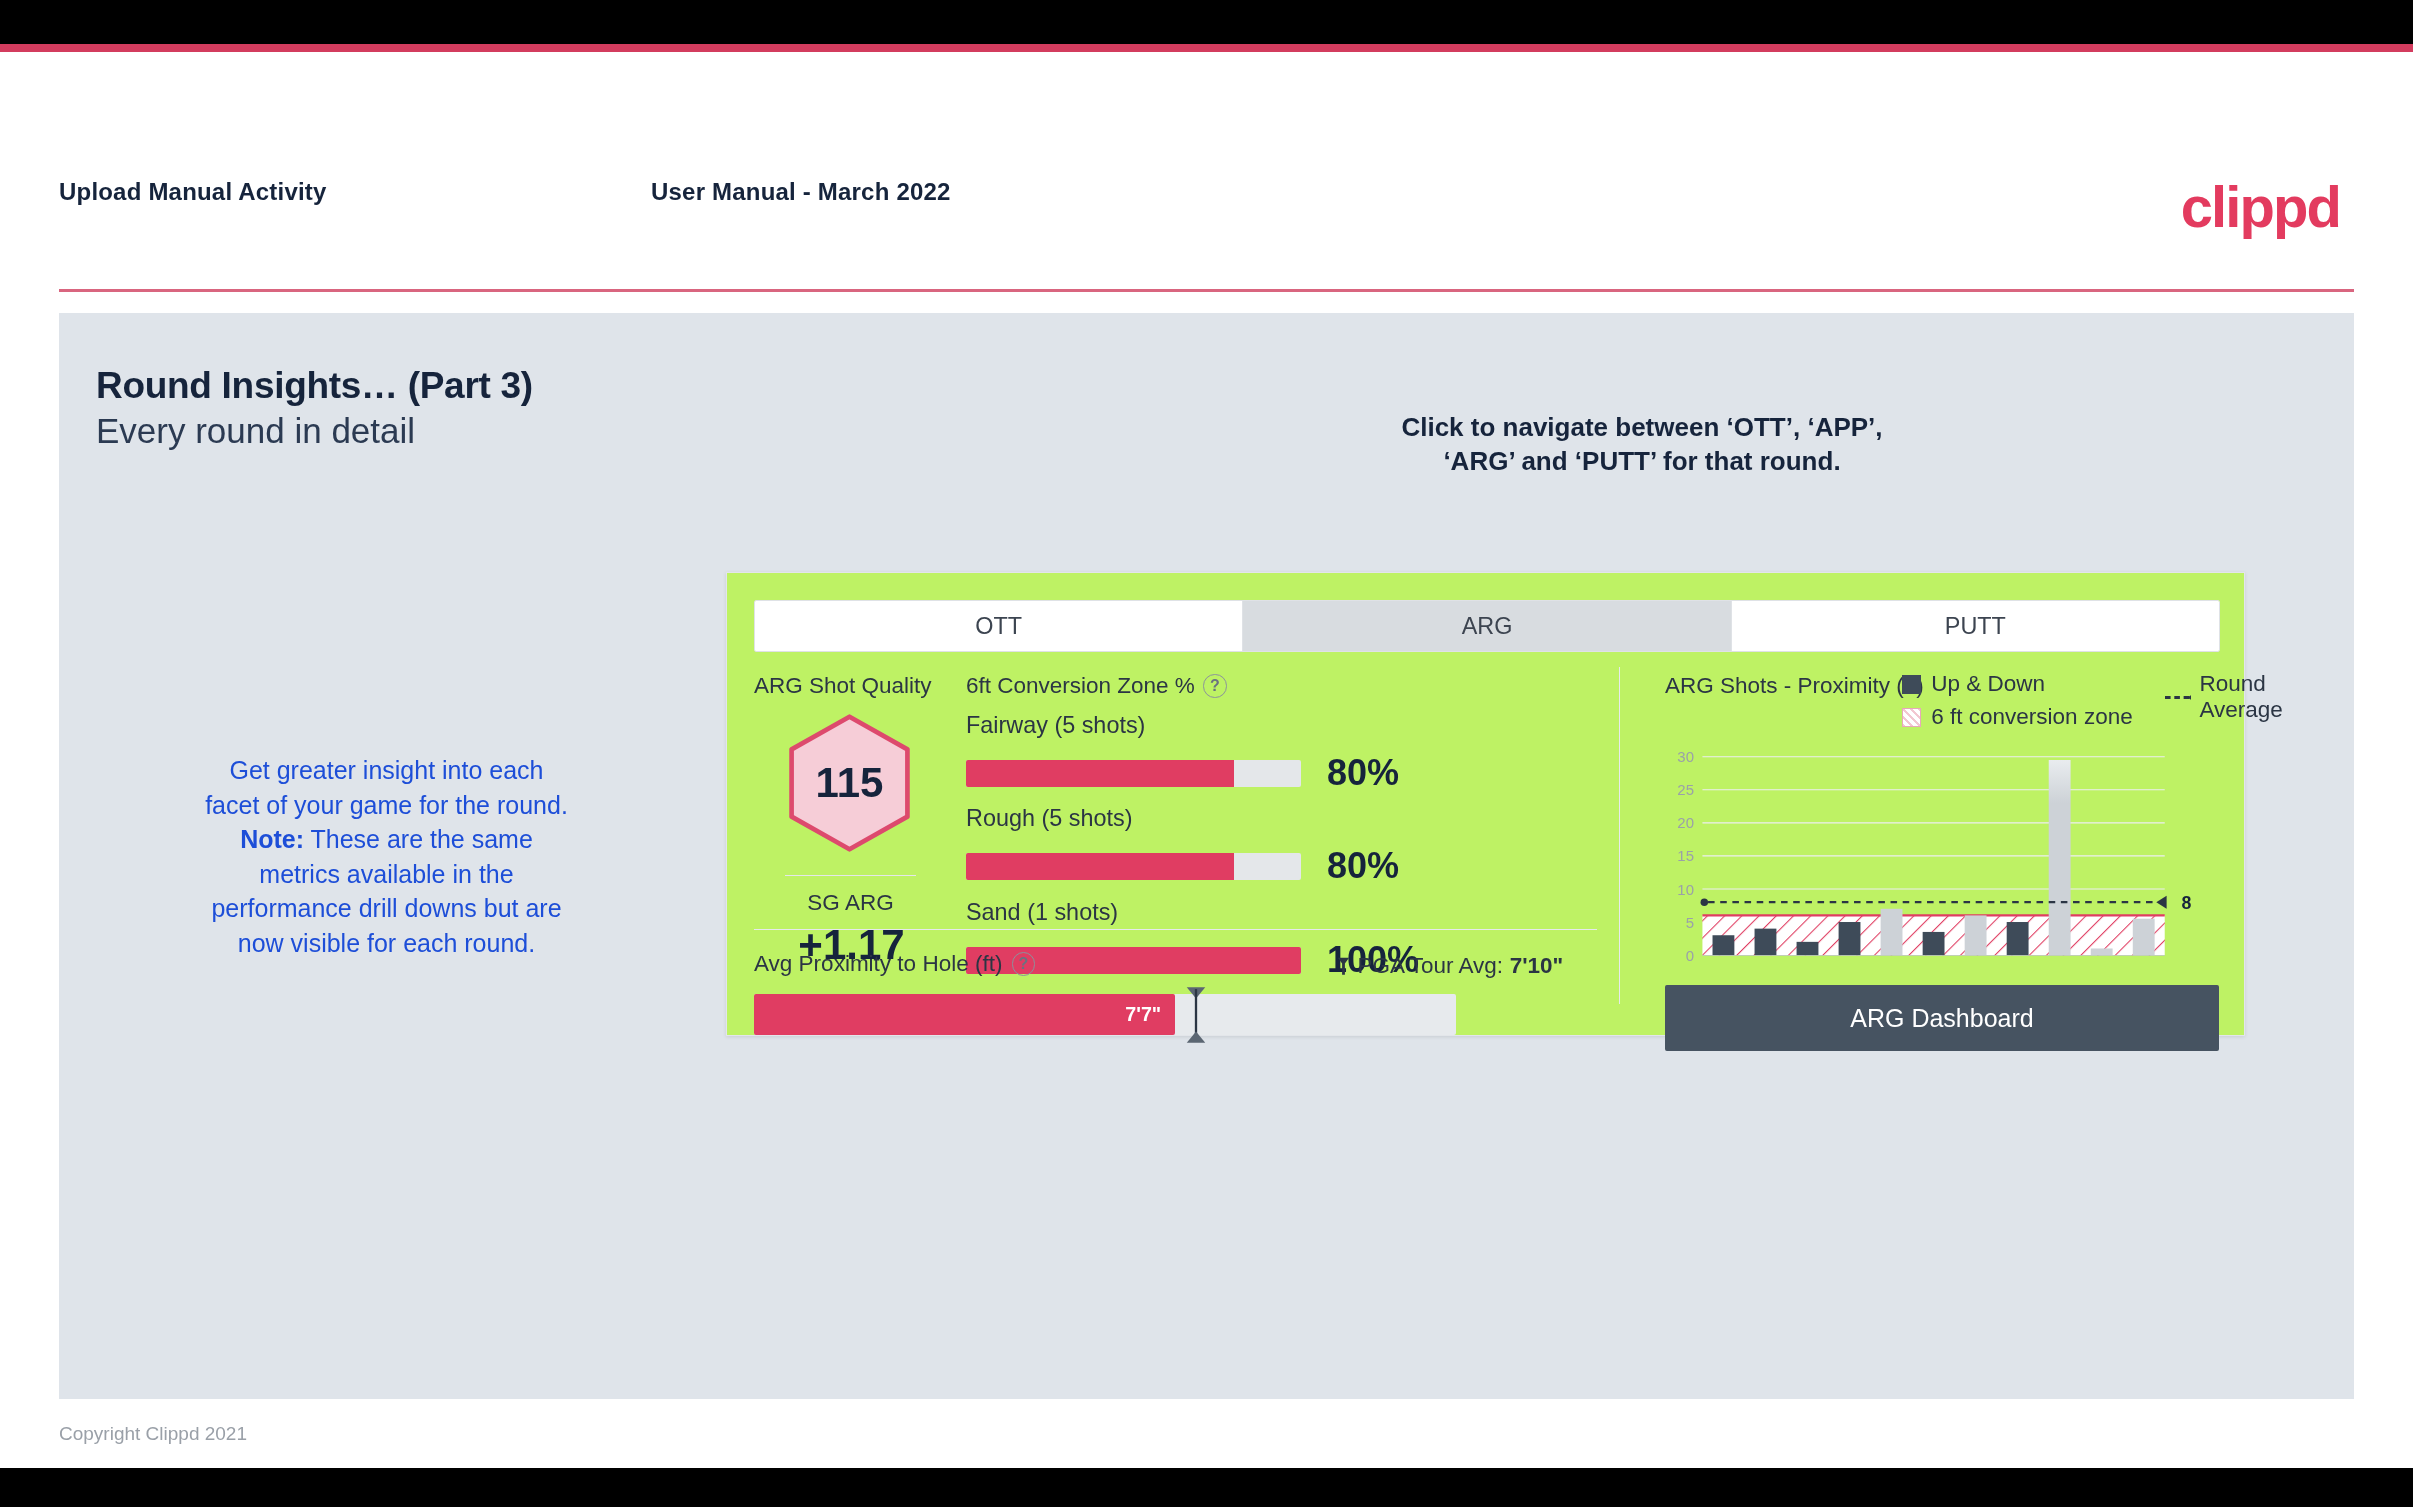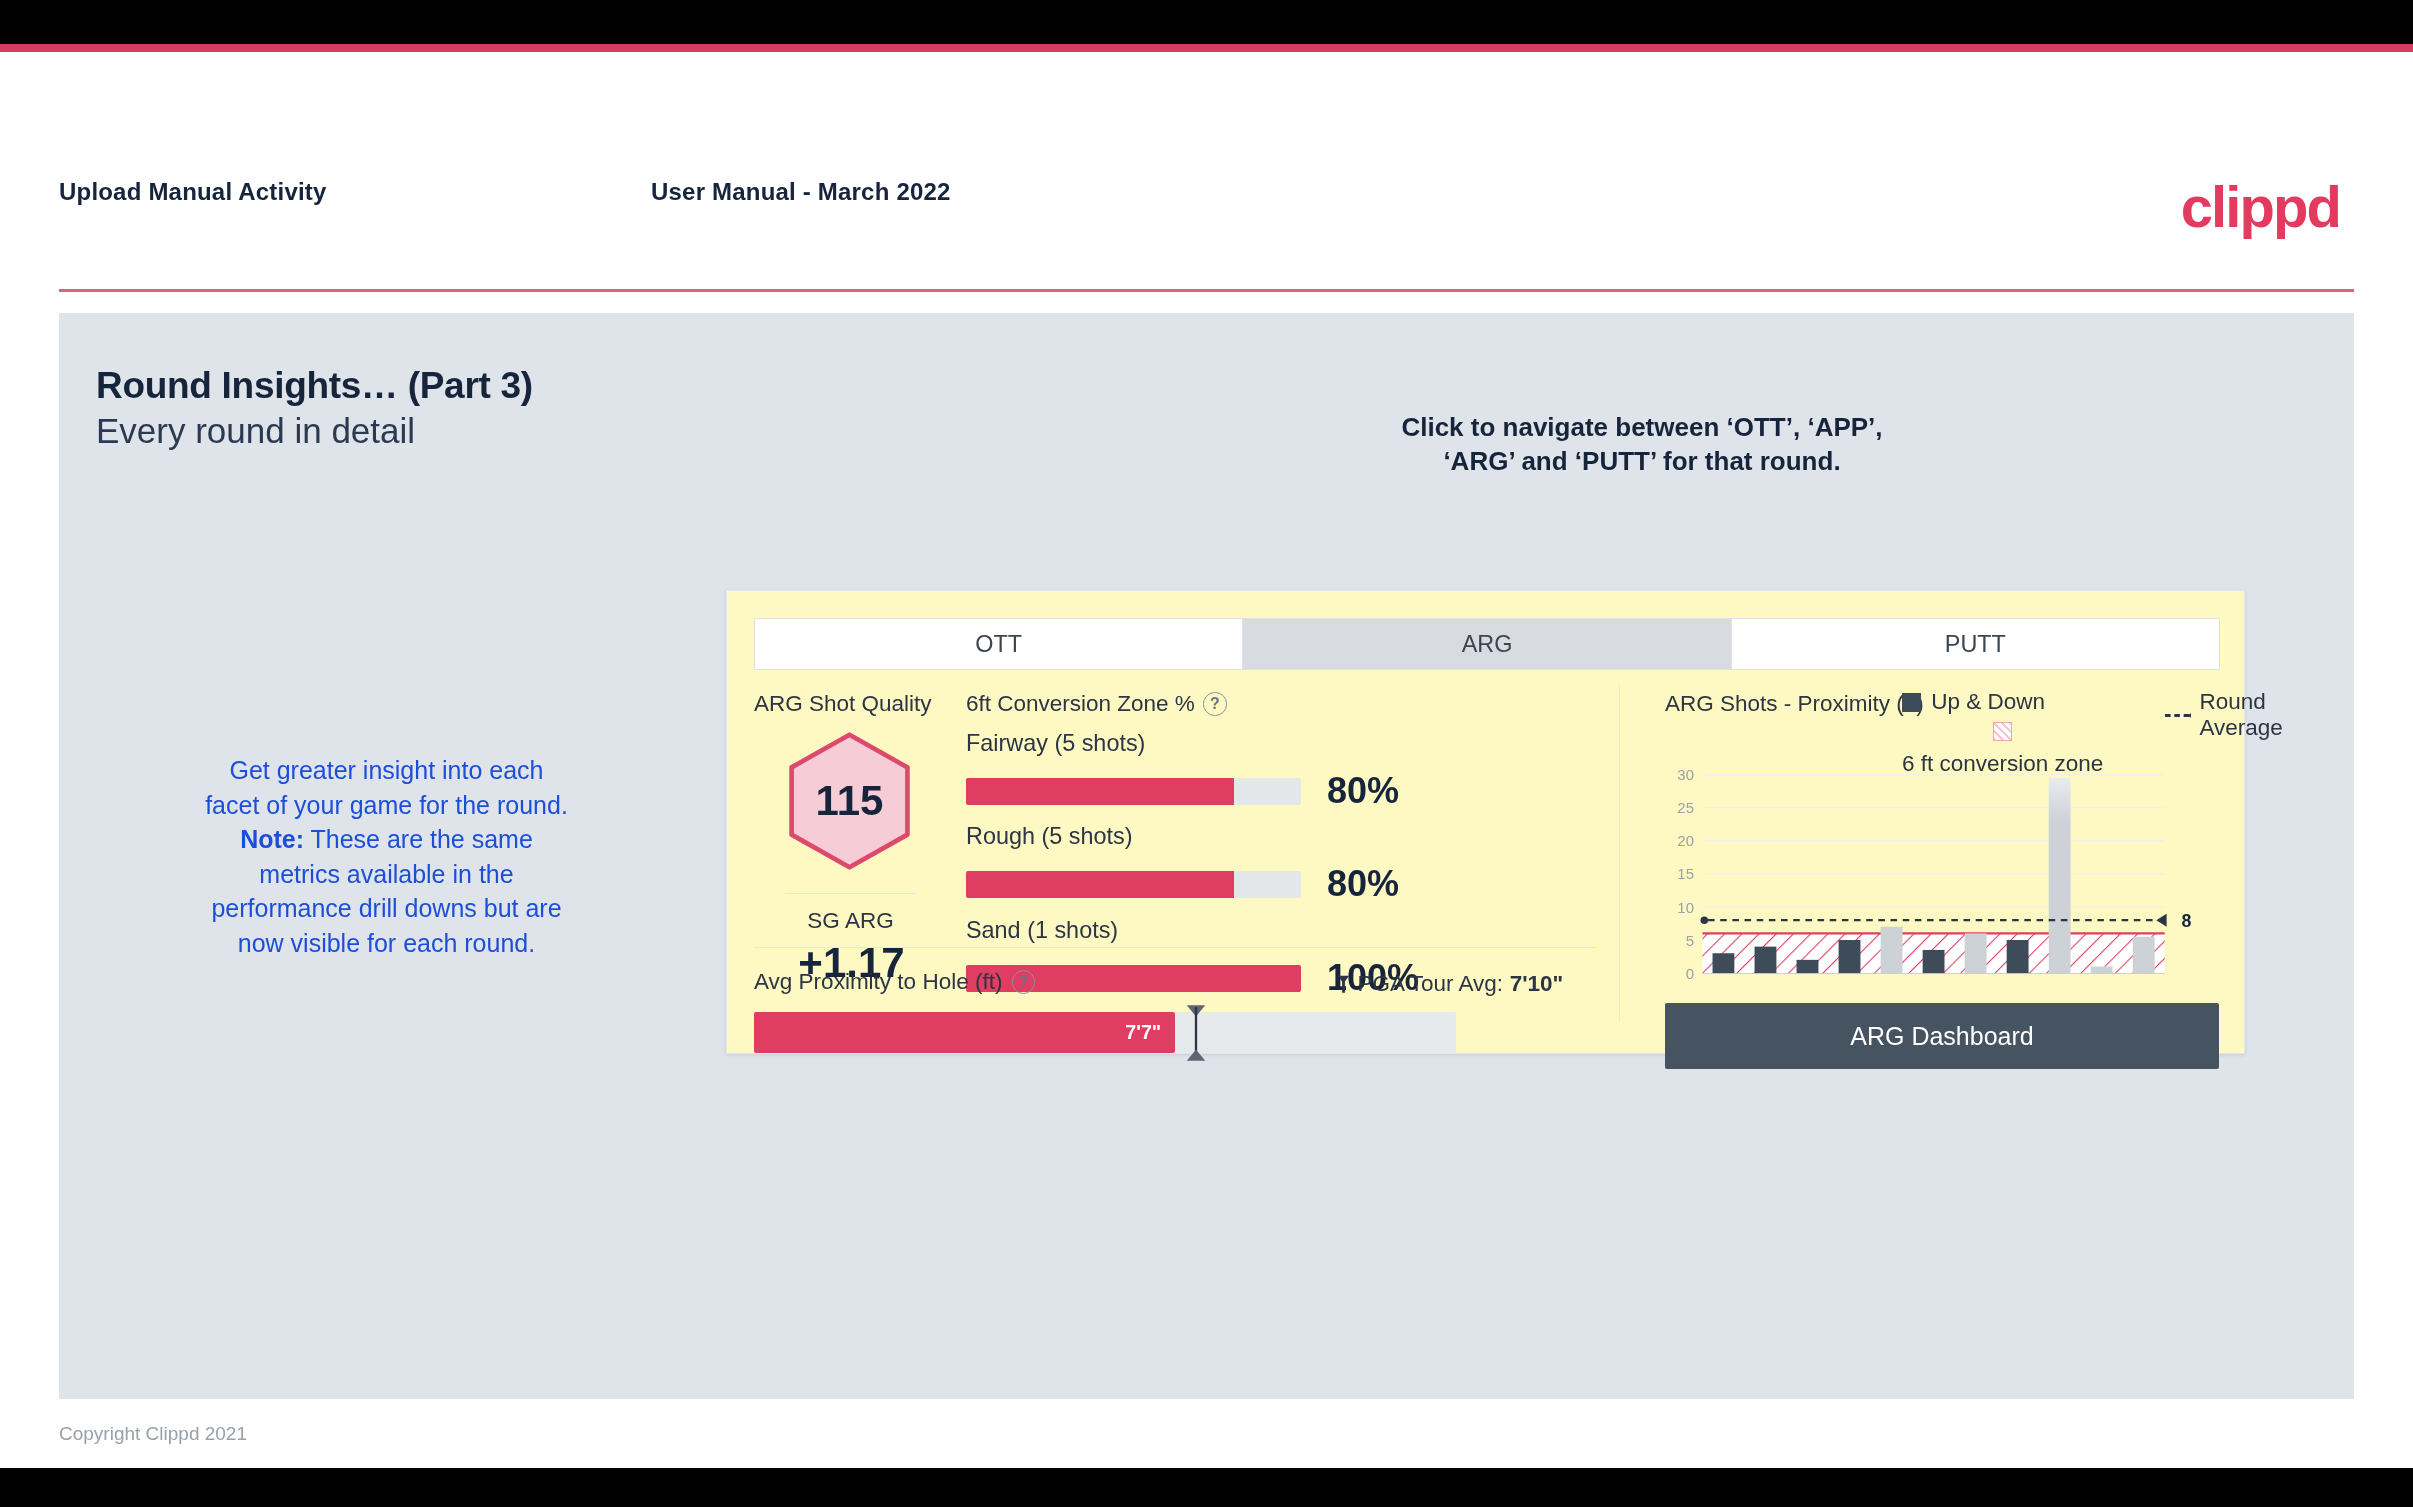--- a/index.html
+++ b/index.html
@@ -82,23 +82,23 @@
   .footer {
     position: absolute; left: 59px; top: 1379px;
     font-size: 19px; color: #9aa0a8;
   }
 
   
   .elbow { position: absolute; left: 1597px; top: 466px; }
 
   
   .card {
-    position: absolute; left: 726px; top: 546px;
+    position: absolute; left: 726px; top: 528px;
     width: 1519px; height: 464px;
-    background: #fef9c3;
+    background: #bef264;
     border: 0.9px solid #e3e6ea;
     box-shadow: 0 0.9px 3.7px rgba(0,0,0,.10);
   }
   .tabs {
     position: absolute; left: 27px; top: 27px;
     width: 1466px; height: 52px;
     display: flex;
     border: 0.9px solid #dfe2e6;
     border-radius: 1.9px;
     overflow: hidden;
@@ -187,21 +187,21 @@
     display: flex; align-items: center; justify-content: flex-end;
     padding-right: 14px;
     font-size: 19.7px; font-weight: 700; color: #ffffff;
   }
   .prox-marker { position: absolute; top: -9.4px; }
 
   
   .rtitle { position: absolute; left: 938px; top: 100px; font-size: 22.5px; color: #2b3544; }
   .legend1 { position: absolute; left: 1175px; top: 98px; display: flex; align-items: center; gap: 10.3px; }
   .legend2 { position: absolute; left: 1438px; top: 98px; display: flex; align-items: center; gap: 8.4px; }
-  .legend3 { position: absolute; left: 1175px; top: 131px; display: flex; align-items: center; gap: 10.3px; flex-direction: column; }
+  .legend3 { position: absolute; left: 1175px; top: 131px; display: flex; align-items: center; gap: 10.3px; }
   .lg-text { font-size: 22.5px; color: #2b3544; }
   .sw-dark { width: 19px; height: 19px; background: #3e4b59; }
   .sw-hatch {
     width: 19px; height: 19px; border: 0.9px solid #e7a9b8;
     background:
       repeating-linear-gradient(45deg,
         #f2c7d1 0 1.9px, #ffffff 1.9px 5.6px);
   }
 
   .chart { position: absolute; left: 938px; top: 178px; width: 554px; height: 221px; }

